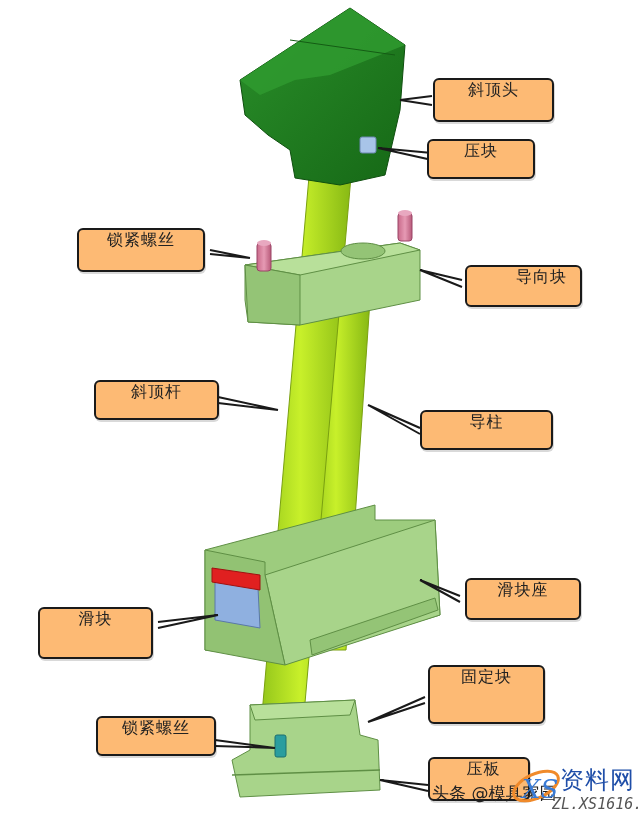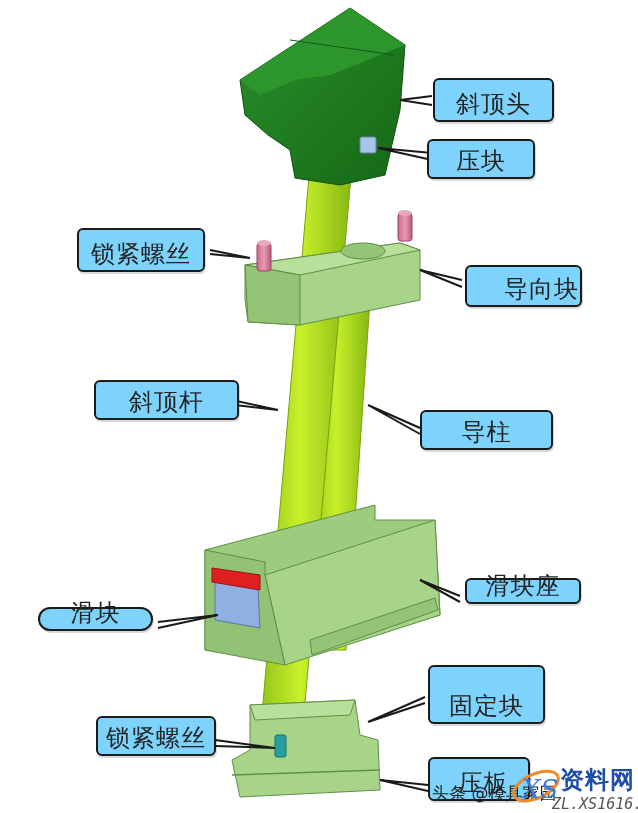--- a/index.html
+++ b/index.html
@@ -1,28 +1,28 @@
 <!DOCTYPE html>
 <html><head>
 <meta charset="utf-8">
 <style>
   html, body { margin: 0; padding: 0; background: #ffffff; }
   body { width: 638px; height: 813px; position: relative; overflow: hidden;
          font-family: "DejaVu Sans", sans-serif; }
   #diagram { position: absolute; left: 0; top: 0; width: 638px; height: 813px; }
   .callout {
     position: absolute; box-sizing: border-box;
-    border: 2.5px solid #1a1a1a; border-radius: 6px; background: #7dd3fc;
-    display: flex; align-items: flex-end; justify-content: center;
-    font-size: 24px; color: #222; letter-spacing: 1px;
+    border: 2.5px solid #1a1a1a; border-radius: 6px; background: #fdba74;
+    display: flex; align-items: flex-start; justify-content: center;
+    font-size: 16px; color: #222; letter-spacing: 1px;
     box-shadow: 1px 2px 0 rgba(0,0,0,0.15);
   }
   .watermark { position: absolute; font-size: 17px; color: #222; }
   .wm-logo { position: absolute; }
-  .wm-brand { position: absolute; font-size: 24px; color: #1f4ea8; font-weight: bold; letter-spacing: 1px; }
+  .wm-brand { position: absolute; font-size: 24px; color: #1f4ea8; font-weight: normal; letter-spacing: 1px; }
   .wm-url { position: absolute; font-size: 15px; color: #555; font-family: "DejaVu Sans Mono", monospace; font-style: italic; }
 </style>
 </head>
 <body>
 
 <svg id="diagram" viewBox="0 0 638 813" xmlns="http://www.w3.org/2000/svg">
   <defs>
     <linearGradient id="rodGrad" x1="0" x2="1" y1="0" y2="0">
       <stop offset="0" stop-color="#8fc21a"></stop>
       <stop offset="0.45" stop-color="#c8f02a"></stop>
@@ -104,30 +104,30 @@
   </div>
 <div class="callout" style="left:427px;top:139px;width:108px;height:40px;">
     <span>压块</span>
   </div>
 <div class="callout" style="left:77px;top:228px;width:128px;height:44px;">
     <span>锁紧螺丝</span>
   </div>
 <div class="callout" style="left:465px;top:265px;width:117px;height:42px;padding-left:36px;">
     <span>导向块</span>
   </div>
-<div class="callout" style="left:94px;top:380px;width:145px;height:40px;">
+<div class="callout" style="left:94px;top:380px;width:125px;height:40px;">
     <span>斜顶杆</span>
   </div>
 <div class="callout" style="left:420px;top:410px;width:133px;height:40px;">
     <span>导柱</span>
   </div>
-<div class="callout" style="left:465px;top:578px;width:116px;height:26px;">
+<div class="callout" style="left:465px;top:578px;width:116px;height:42px;">
     <span>滑块座</span>
   </div>
-<div class="callout" style="left:38px;top:607px;width:115px;height:24px;border-radius:12px;">
+<div class="callout" style="left:38px;top:607px;width:115px;height:52px;">
     <span>滑块</span>
   </div>
 <div class="callout" style="left:428px;top:665px;width:117px;height:59px;">
     <span>固定块</span>
   </div>
 <div class="callout" style="left:96px;top:716px;width:120px;height:40px;">
     <span>锁紧螺丝</span>
   </div>
 <div class="callout" style="left:428px;top:757px;width:102px;height:44px;padding-left:9px;">
     <span>压板</span>

